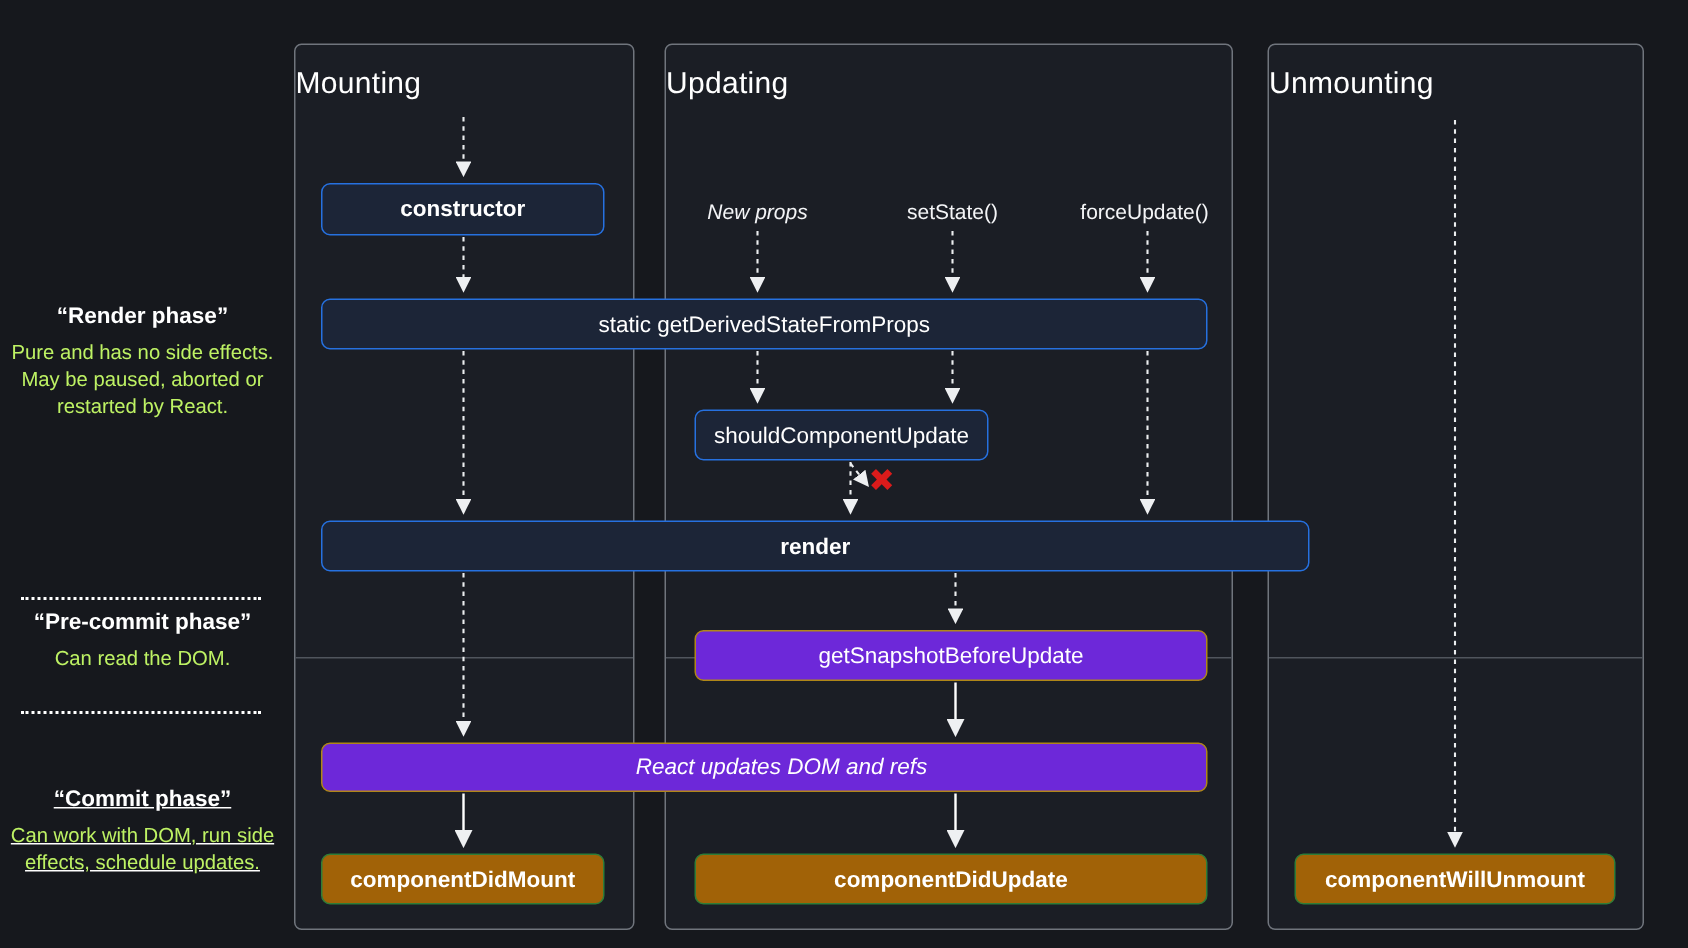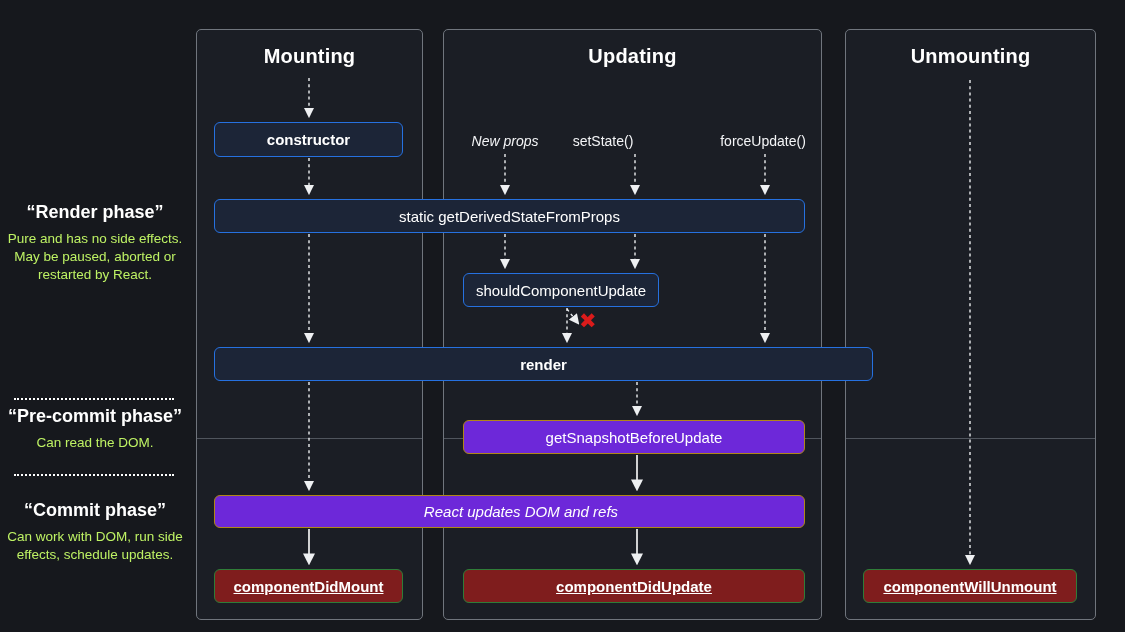--- a/index.html
+++ b/index.html
@@ -12,66 +12,66 @@
 
   
   .column{
     position:absolute;box-sizing:border-box;
     background:#1b1e25;border:1px solid #70757d;border-radius:5px;
   }
   .col-mounting{left:196px;top:29px;width:227px;height:591px;}
   .col-updating{left:443px;top:29px;width:379px;height:591px;}
   .col-unmounting{left:845px;top:29px;width:251px;height:591px;}
   .column-title{
-    position:absolute;left:0;right:0;top:15px;text-align:center;
-    font-size:20px;font-weight:700;letter-spacing:.2px;
+    position:absolute;left:0;right:0;top:15px;
+    font-size:20px;font-weight:400;letter-spacing:.2px;
   }
   .phase-line{
     position:absolute;left:0;right:0;top:408px;height:0;
     border-top:1px solid #50555d;
   }
 
   
   .method{
     position:absolute;box-sizing:border-box;z-index:3;
     display:flex;align-items:center;justify-content:center;
     border-radius:6px;border:1.5px solid;font-size:15px;color:#fff;
     cursor:pointer;
   }
   .m-blue{background:#1c2537;border-color:#2671e0;text-align:center;}
   .m-yellow{background:#6d28d9;border-color:#b08718;}
-  .m-green{background:#7f1d1d;border-color:#2f7d38;text-decoration:underline;}
+  .m-green{background:#a16207;border-color:#2f7d38;}
   .bold{font-weight:700;}
   .italic{font-style:italic;padding-left:23px;}
 
   .box-constructor{left:214px;top:122px;width:189px;height:35px;}
   .box-getderived{left:214px;top:199px;width:591px;height:34px;}
   .box-shouldupdate{left:463px;top:273px;width:196px;height:34px;}
   .box-render{left:214px;top:347px;width:659px;height:34px;}
   .box-getsnapshot{left:463px;top:420px;width:342px;height:34px;}
   .box-reactupdates{left:214px;top:495px;width:591px;height:33px;}
   .box-didmount{left:214px;top:569px;width:189px;height:34px;}
   .box-didupdate{left:463px;top:569px;width:342px;height:34px;}
   .box-willunmount{left:863px;top:569px;width:214px;height:34px;}
 
   
   .trigger{
     position:absolute;top:133px;width:130px;z-index:3;
     text-align:center;font-size:14px;color:#f4f5f7;
   }
   .t-newprops{left:440px;font-style:italic;}
-  .t-setstate{left:538px;}
+  .t-setstate{left:570px;}
   .t-forceupdate{left:698px;}
 
   
   .side-phase{position:absolute;left:5px;width:180px;text-align:center;z-index:3;}
   .sp-render{top:202px;}
   .sp-precommit{top:406px;}
-  .sp-commit{top:500px;}
-  .phase-title{font-size:18px;font-weight:700;margin-bottom:7px;}
+  .sp-commit{top:524px;text-decoration:underline;}
+  .phase-title{font-size:15px;font-weight:700;margin-bottom:7px;}
   .phase-desc{font-size:13.5px;line-height:1.32;color:#bef264;}
   .dotted-sep{
     position:absolute;left:14px;width:160px;height:0;z-index:3;
     border-top:2px dotted #ffffff;
   }
   .sep-1{top:398px;}
   .sep-2{top:474px;}
 
   
   svg.arrows{position:absolute;left:0;top:0;z-index:2;pointer-events:none;}

